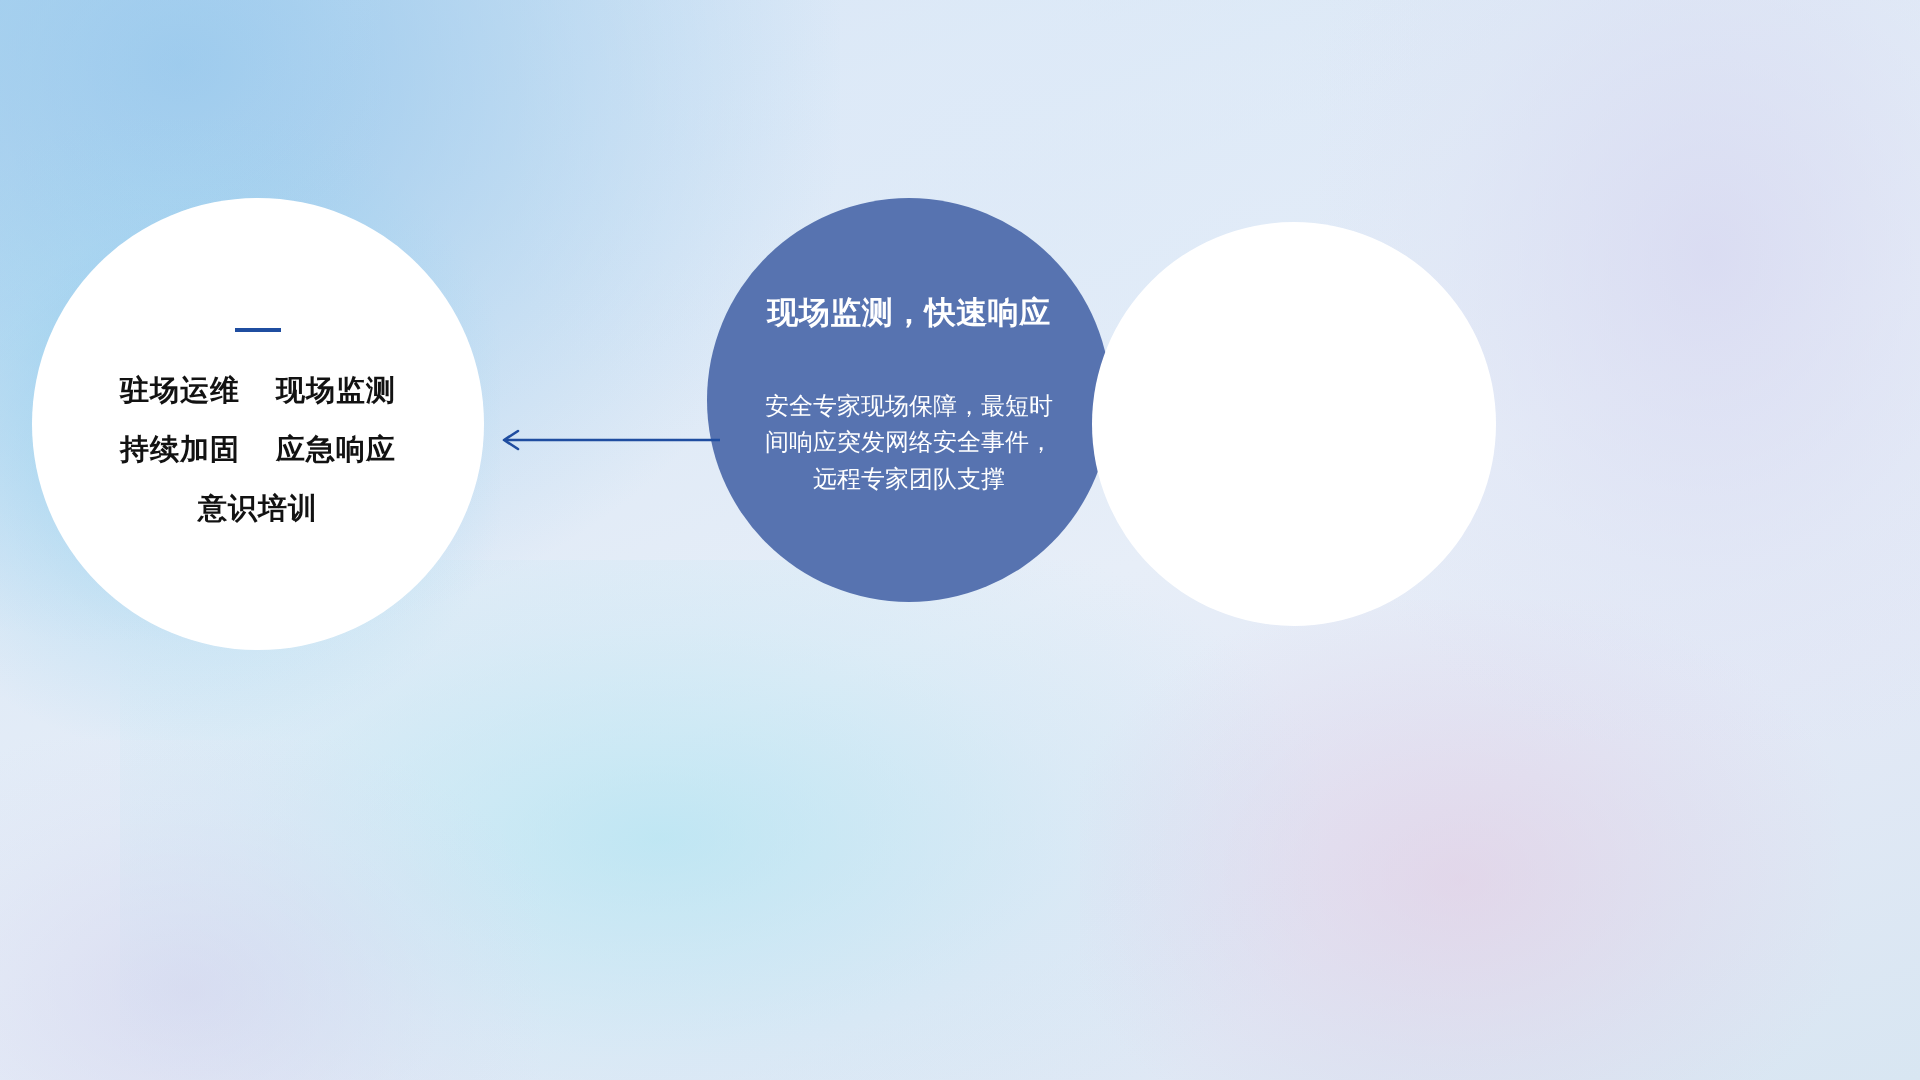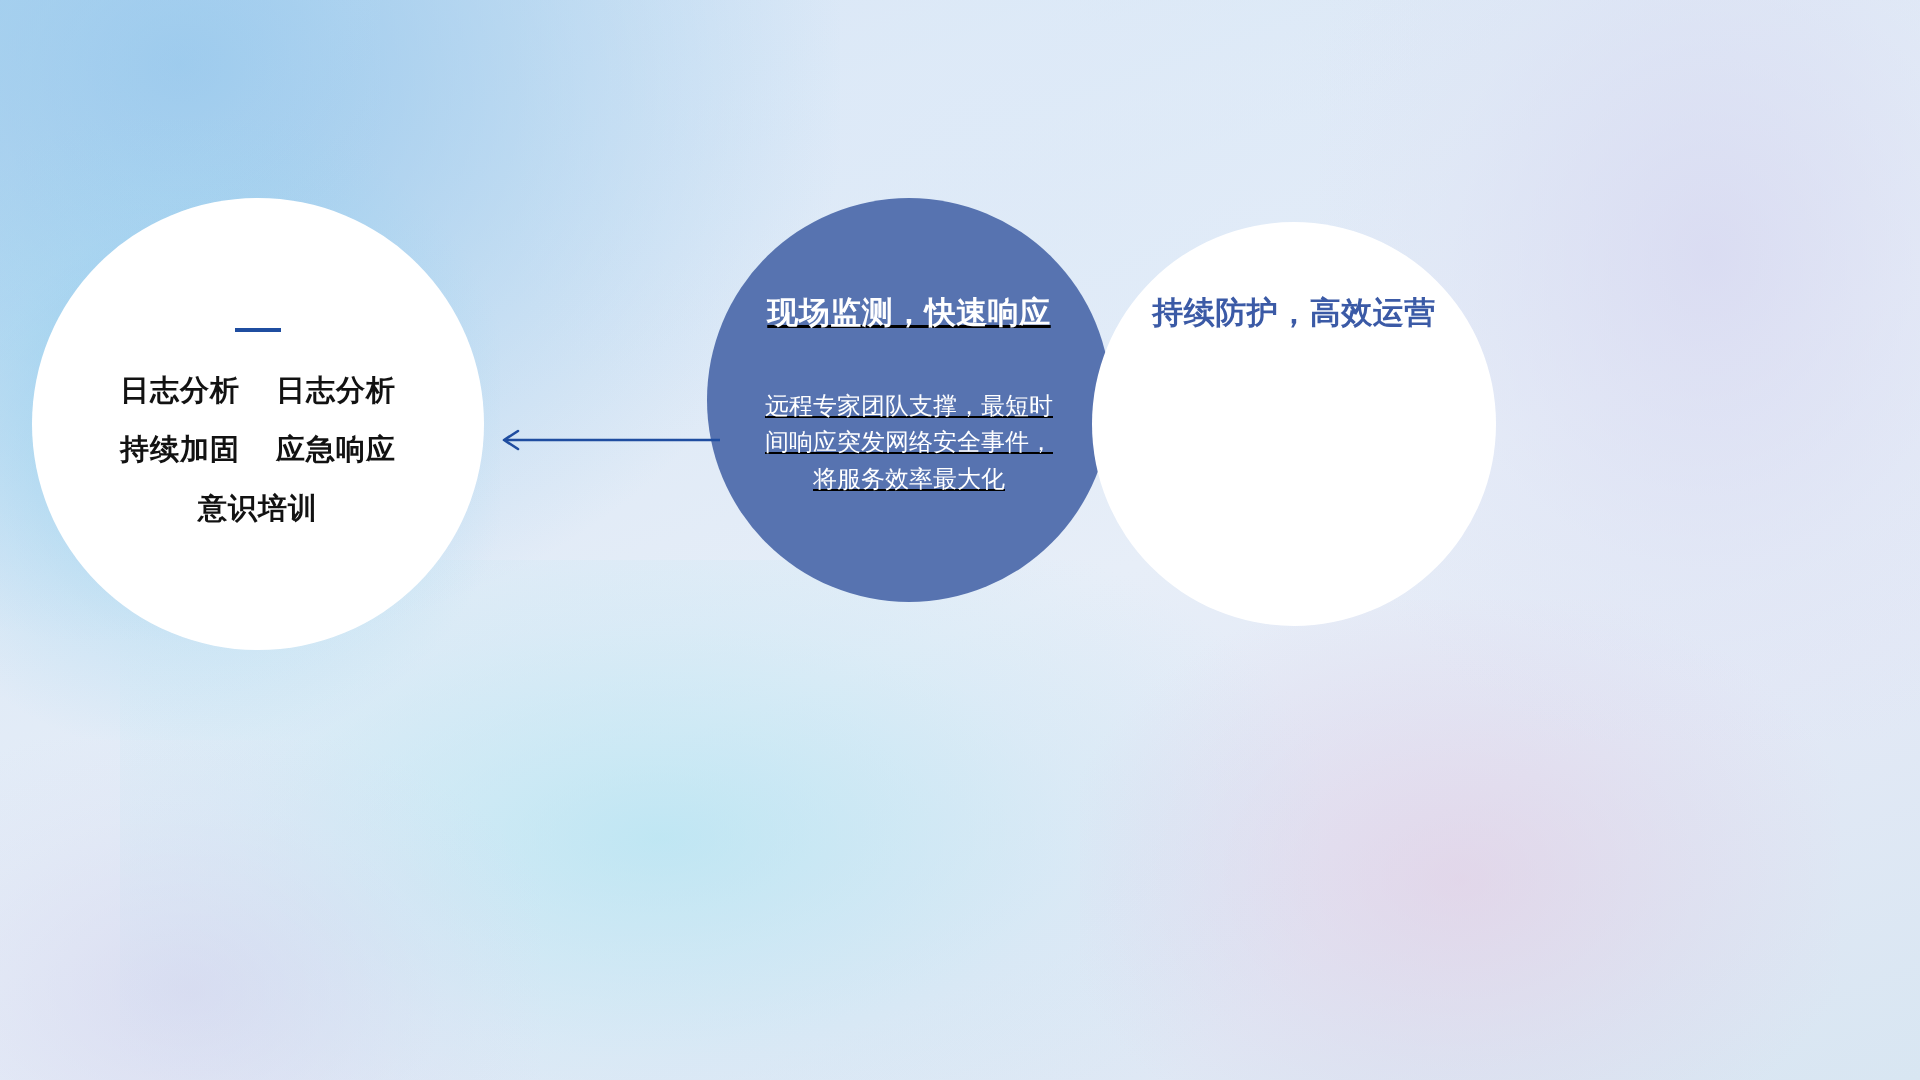--- a/index.html
+++ b/index.html
@@ -85,21 +85,20 @@
   .left-line:last-child { margin-bottom:16px; }
 
   
   #arrow { position:absolute; left:490px; top:420px; width:230px; height:40px; }
 
   
   #center-content {
     position:absolute; left:707px; top:198px; width:404px; height:404px;
     display:flex; flex-direction:column; align-items:center;
     padding-top:94px;
-    text-decoration:underline;
   }
   #center-title {
     font-size:31px; font-weight:bold; color:#ffffff;
     white-space:nowrap; letter-spacing:0.5px;
   }
   #center-body {
     margin-top:54px; width:310px;
     font-size:24px; color:#ffffff; line-height:1.52; text-align:center;
   }
 
@@ -139,25 +138,24 @@
 
 <div id="arrow">
   <svg width="230" height="40" viewBox="0 0 230 40" xmlns="http://www.w3.org/2000/svg">
     <line x1="16" y1="20" x2="230" y2="20" stroke="#1f4da0" stroke-width="2.6"></line>
     <polyline points="28,11 14,20 28,29" fill="none" stroke="#1f4da0" stroke-width="2.6" stroke-linecap="round" stroke-linejoin="round"></polyline>
   </svg>
 </div>
 
 <div id="left-content">
   <div id="left-dash"></div>
-  <div class="left-line">日志分析    日志分析</div>
+  <div class="left-line">驻场运维    现场监测</div>
   <div class="left-line">持续加固    应急响应</div>
   <div class="left-line">意识培训</div>
 </div>
 
 <div id="center-content">
   <div id="center-title">现场监测，快速响应</div>
-  <div id="center-body">远程专家团队支撑，最短时间响应突发网络安全事件，将服务效率最大化</div>
+  <div id="center-body">安全专家现场保障，最短时间响应突发网络安全事件，远程专家团队支撑</div>
 </div>
 
 <div id="right-content">
-  <div id="right-title">持续防护，高效运营</div>
 </div>
 
 </body></html>

